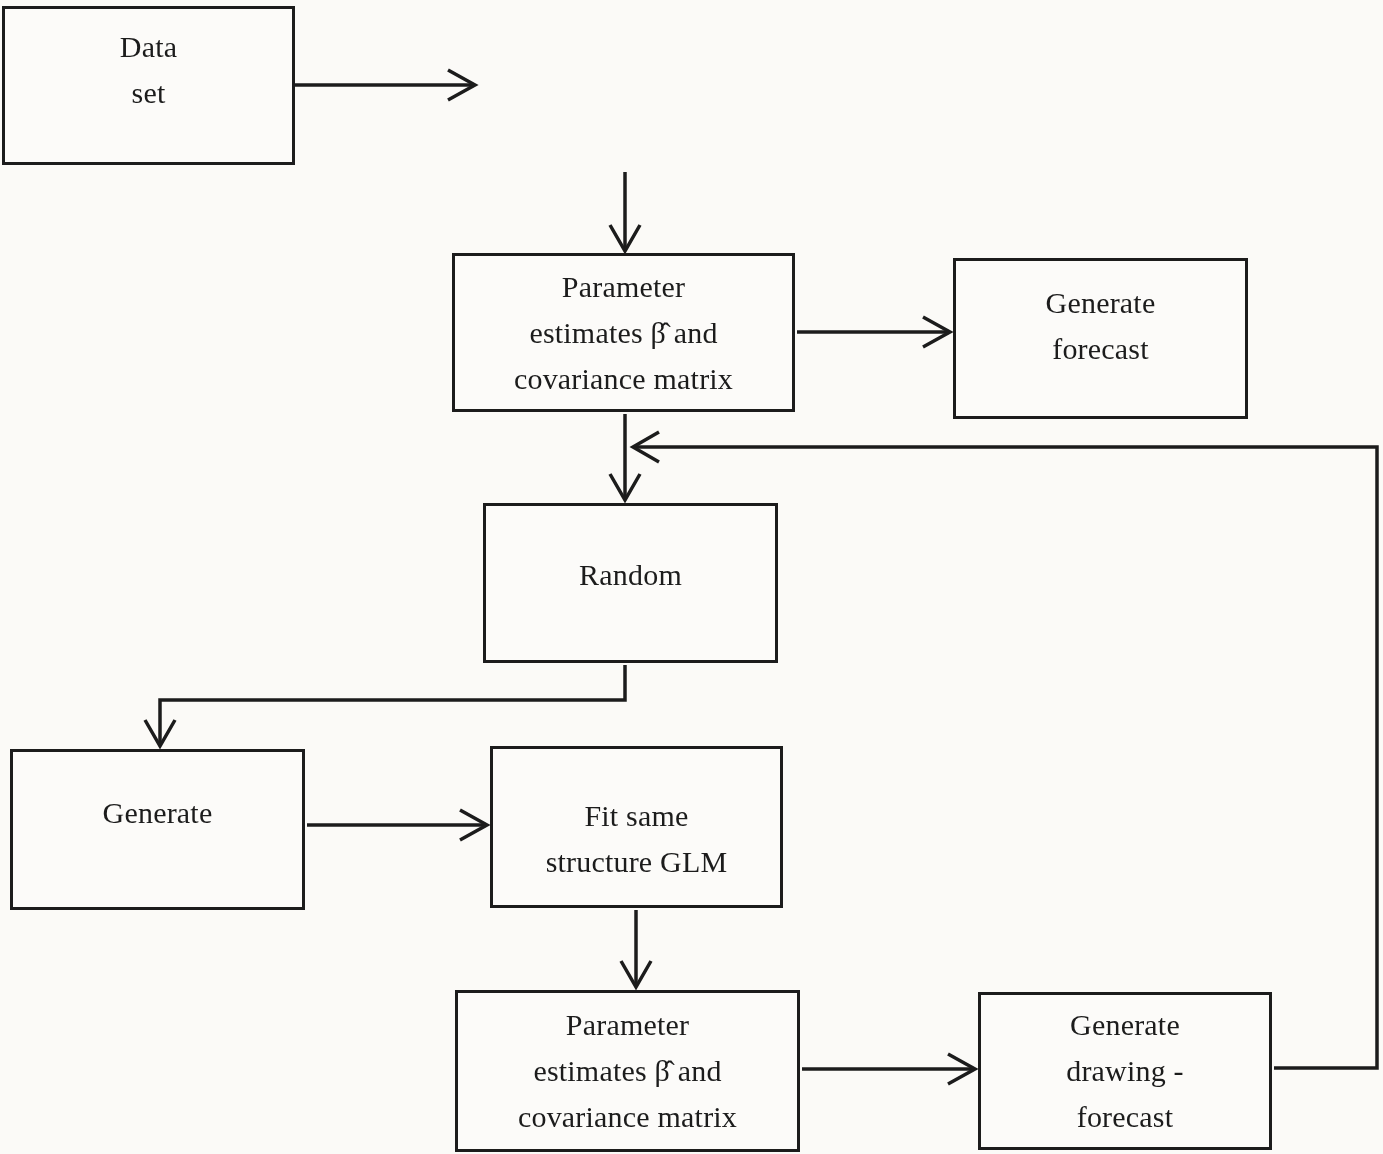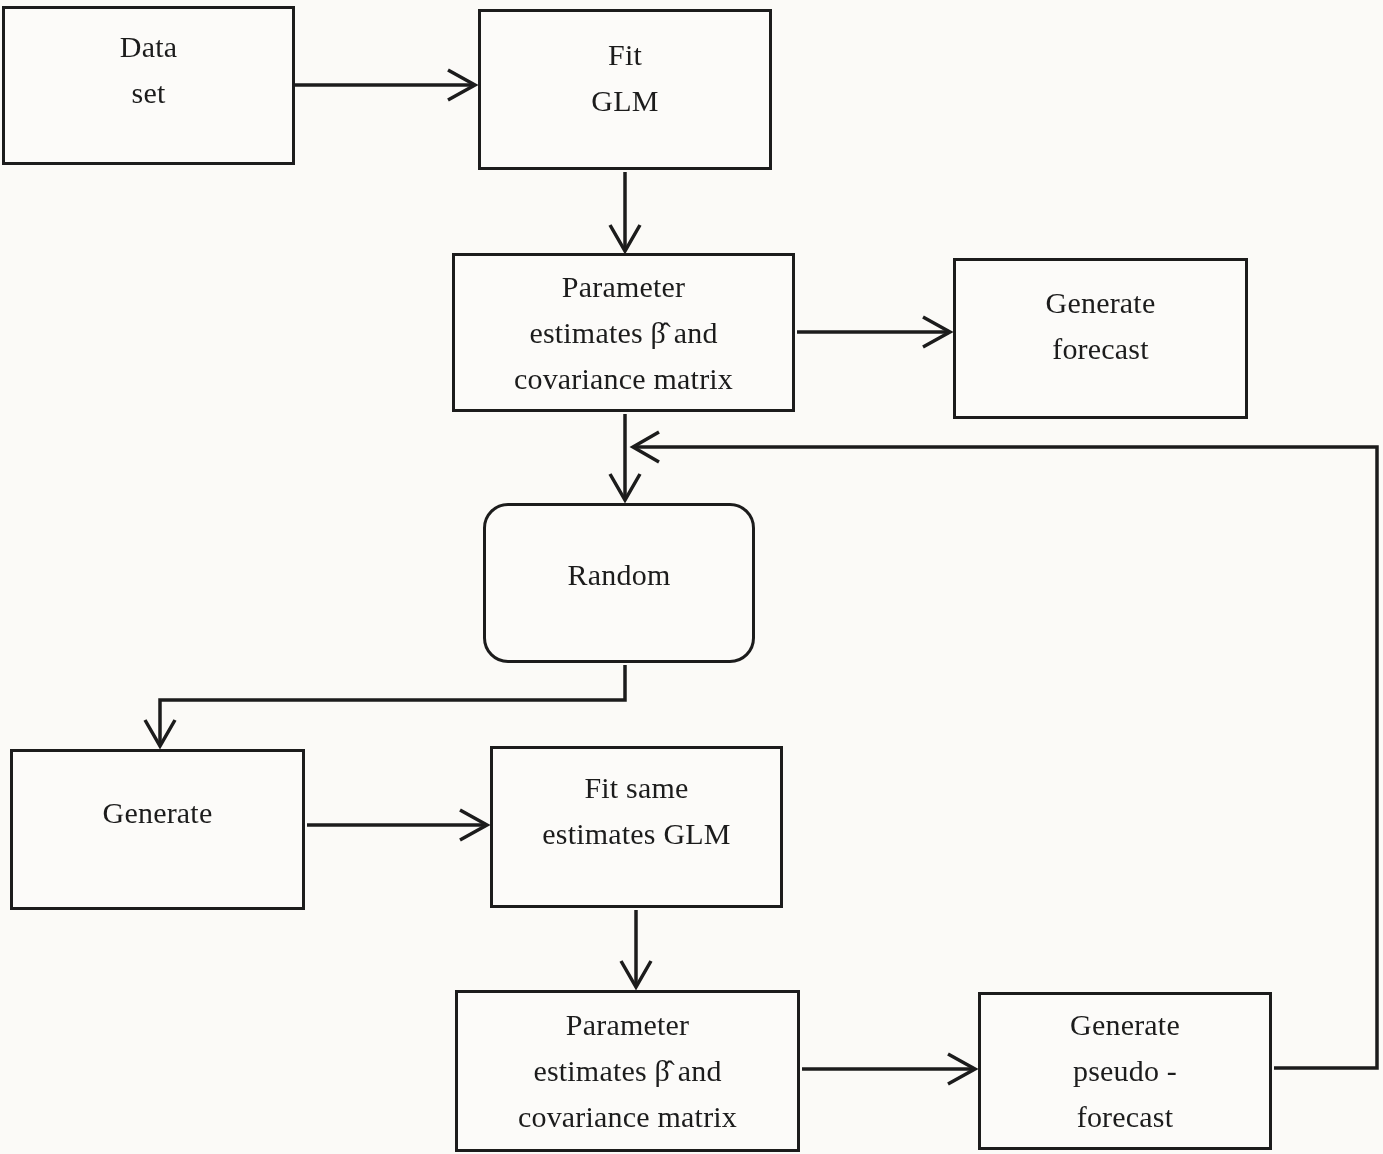--- a/index.html
+++ b/index.html
@@ -29,23 +29,23 @@
     text-align:center;
     font-size:30px;line-height:46px;
     letter-spacing:0.2px;
   }
   .nl{white-space:pre;}
   
   #n-data-set            {left:2px;   top:6px;   width:293px;height:159px;padding-bottom:32px;}
   #n-fit-glm             {left:478px; top:9px;   width:294px;height:161px;padding-bottom:24px;}
   #n-param-1             {left:452px; top:253px; width:343px;height:159px;}
   #n-gen-forecast        {left:953px; top:258px; width:295px;height:161px;padding-bottom:26px;}
-  #n-random-drawing      {left:483px; top:503px; width:272px;height:160px;padding-bottom:16px;border-radius:25px;}
+  #n-random-drawing      {left:483px; top:503px; width:295px;height:160px;padding-bottom:16px;}
   #n-gen-pseudo-data     {left:10px;  top:749px; width:295px;height:161px;padding-bottom:34px;}
-  #n-fit-same            {left:490px; top:746px; width:293px;height:162px;padding-bottom:32px;}
+  #n-fit-same            {left:490px; top:746px; width:293px;height:162px;padding-bottom:20px;justify-content:flex-end;}
   #n-param-2             {left:455px; top:990px; width:345px;height:162px;}
   #n-gen-pseudo-forecast {left:978px; top:992px; width:294px;height:158px;}
 </style>
 </head>
 <body>
 
 <div class="canvas">
 
   <svg class="wires" width="1383" height="1154" viewBox="0 0 1383 1154" fill="none" stroke-width="3.5" stroke-linecap="butt" stroke-linejoin="miter">
 
@@ -93,24 +93,20 @@
       <line x1="802" y1="1069" x2="975" y2="1069"></line>
       <polyline points="948,1054 975,1069 948,1084"></polyline>
     </g>
   </svg>
 
   <div class="node" id="n-data-set">
     <div class="nl">Data</div>
     <div class="nl">set</div>
   </div>
 
-  <div class="node" id="n-fit-glm">
-    <div class="nl">Fit</div>
-    <div class="nl">GLM</div>
-  </div>
 
   <div class="node" id="n-param-1">
     <div class="nl">Parameter</div>
     <div class="nl">estimates β̂ and</div>
     <div class="nl">covariance matrix</div>
   </div>
 
   <div class="node" id="n-gen-forecast">
     <div class="nl">Generate</div>
     <div class="nl">forecast</div>
@@ -119,28 +115,28 @@
   <div class="node" id="n-random-drawing">
     <div class="nl">Random</div>
   </div>
 
   <div class="node" id="n-gen-pseudo-data">
     <div class="nl">Generate</div>
   </div>
 
   <div class="node" id="n-fit-same">
     <div class="nl">Fit same</div>
-    <div class="nl">estimates GLM</div>
+    <div class="nl">structure GLM</div>
   </div>
 
   <div class="node" id="n-param-2">
     <div class="nl">Parameter</div>
     <div class="nl">estimates β̂ and</div>
     <div class="nl">covariance matrix</div>
   </div>
 
   <div class="node" id="n-gen-pseudo-forecast">
     <div class="nl">Generate</div>
-    <div class="nl">pseudo -</div>
+    <div class="nl">drawing -</div>
     <div class="nl">forecast</div>
   </div>
 
 </div>
 
 </body></html>

